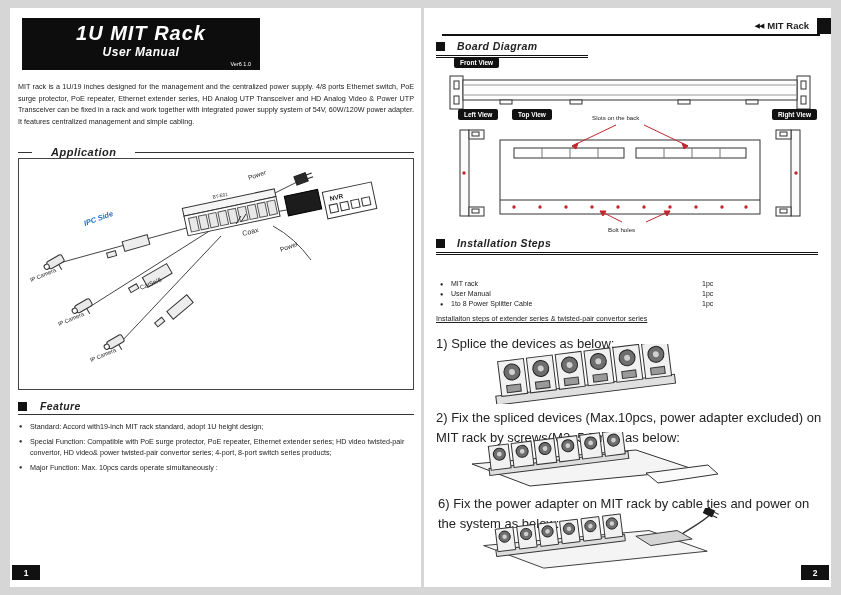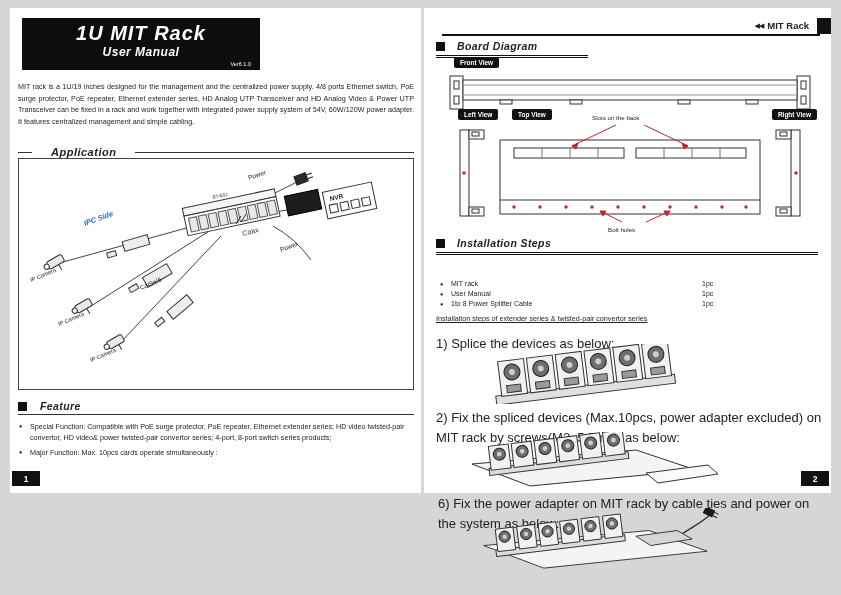--- a/index.html
+++ b/index.html
@@ -4,21 +4,21 @@
 <style>
   * { margin:0; padding:0; box-sizing:border-box; }
   html,body { width:841px; height:595px; }
   body {
     background:#d6d6d6;
     font-family:"Liberation Sans", sans-serif;
     color:#222;
     position:relative;
     overflow:hidden;
   }
-  .page { position:absolute; top:8px; height:485px; background:#ffffff; }
+  .page { position:absolute; top:8px; height:579px; background:#ffffff; }
   .page-left  { left:10px;  width:411px; }
   .page-right { left:424px; width:407px; }
 
   
   .banner { position:absolute; left:12px; top:10px; width:238px; height:52px;
             background:#0d0d0d; color:#fff; text-align:center; }
   .banner-title { font-size:20px; font-weight:bold; font-style:italic; letter-spacing:1px; padding-top:4px; }
   .banner-sub   { font-size:12px; font-weight:bold; font-style:italic; letter-spacing:.5px; }
   .banner-ver   { position:absolute; right:9px; bottom:3px; font-size:5.5px; font-style:normal; }
 
@@ -210,20 +210,21 @@
       </svg>
     </div>
 
     <div class="feat-head">
       <span class="sq"></span>
       <span class="feat-title">Feature</span>
     </div>
     <div class="feat-rule"></div>
 
     <ul class="features">
+      <li>Standard: Accord with19-inch MIT rack standard, adopt 1U height design;</li>
       <li>Special Function: Compatible with PoE surge protector, PoE repeater, Ethernet extender series; HD video twisted-pair convertor, HD video&amp; power twisted-pair convertor series; 4-port, 8-port switch series products;</li>
       <li>Major Function: Max. 10pcs cards operate simultaneously :</li>
     </ul>
 
     <div class="pagebox pb-left">1</div>
   </section>
 
   <section class="page page-right">
 
     <div class="rp-header">

